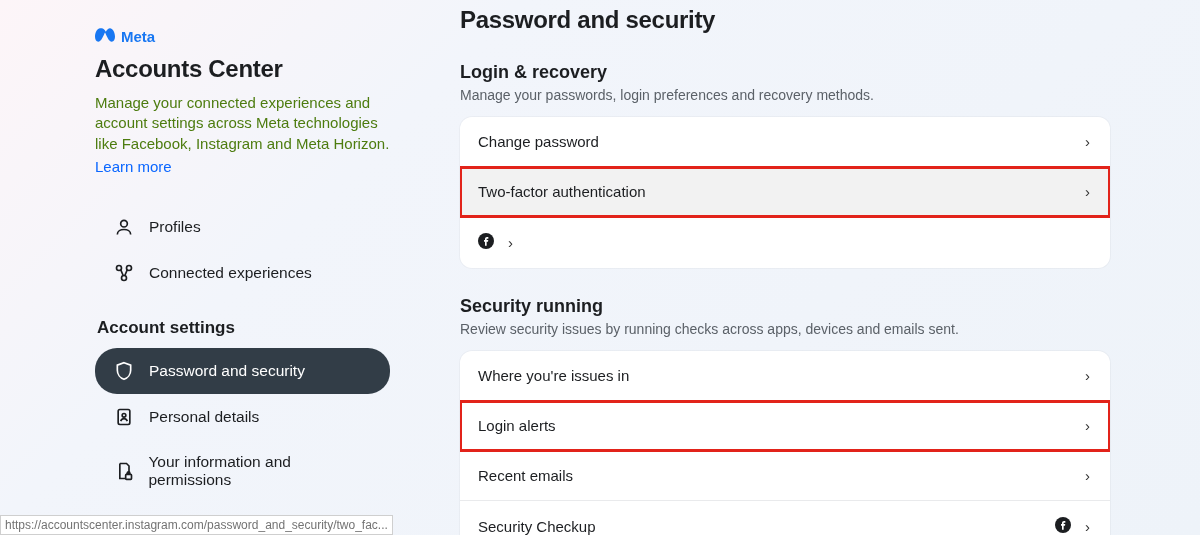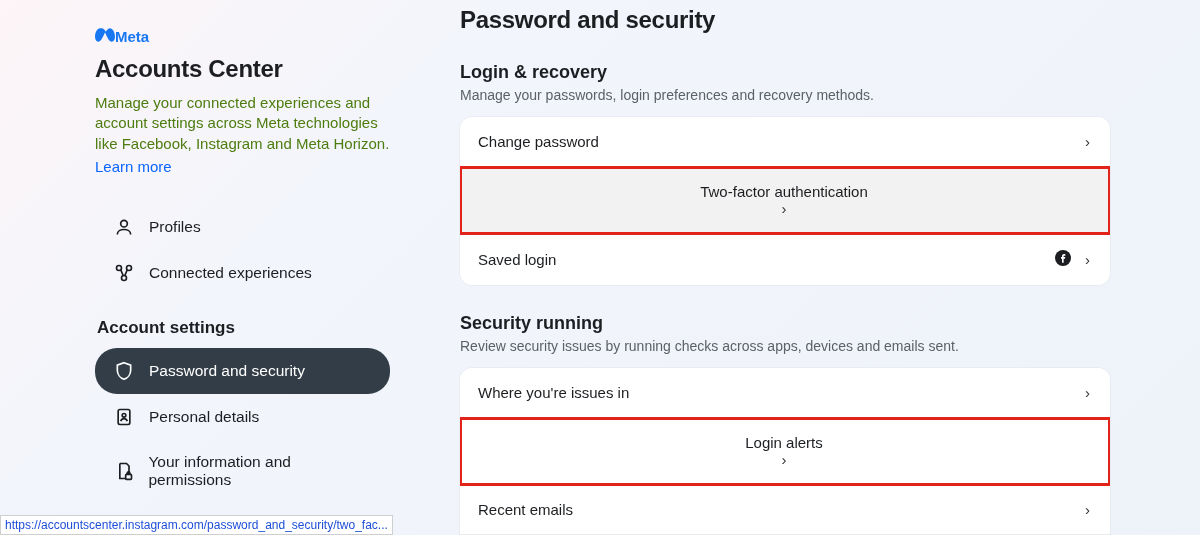--- a/index.html
+++ b/index.html
@@ -11,21 +11,21 @@
     overflow: hidden;
     color: #1c1e21;
     position: relative;
   }
   .layout { display:flex; height:100%; }
   .sidebar {
     width: 430px;
     padding: 28px 40px 0 95px;
     overflow: hidden;
   }
-  .brand { display:flex; align-items:center; margin-bottom:10px; }
+  .brand { display:flex; align-items:center; gap:6px; margin-bottom:10px; }
   .brand span { color:#1877f2; font-weight:600; font-size:15px; }
   .sidebar h1 { font-size:24px; font-weight:700; margin-bottom:10px; letter-spacing:-0.3px; }
   .sidebar p.desc { font-size:15px; color:#4d7c0f; line-height:1.35; }
   .learn-more { display:inline-block; color:#0a66ff; font-size:15px; margin-top:4px; text-decoration:none; }
   .nav-section { margin-top:28px; }
   .nav-item {
     display:flex; align-items:center; gap:14px;
     padding:13px 18px; border-radius:22px;
     font-size:15.5px; cursor:pointer;
   }
@@ -49,27 +49,27 @@
     display:flex; align-items:center;
     padding:16px 20px 16px 18px;
     border-bottom:1px solid #e9eaec;
     cursor:pointer;
     font-size:15px;
   }
   .row:last-child { border-bottom:none; }
   .row .label { flex:1; }
   .row .right { display:flex; align-items:center; gap:14px; color:#1c1e21; }
   .chev { color:#333; }
-  .highlight { outline:3px solid #e2231a; outline-offset:-2px; position:relative; z-index:2;flex-direction:column; }
+  .highlight { outline:3px solid #e2231a; outline-offset:-2px; position:relative; z-index:2; }
   .highlight.hover { background:#f2f2f2; }
 
   .status-bar {
     position:absolute; left:0; bottom:0;
     background:#fff; border:1px solid #cfcfcf;
-    font-size:12px; padding:2px 4px; color:#1d4ed8;
+    font-size:12px; padding:2px 4px; color:#737373;
     max-width:410px; white-space:nowrap; overflow:hidden; text-overflow:ellipsis;
   }
 </style>
 </head>
 <body>
 
 <div class="layout">
 
   <aside class="sidebar">
     <div class="brand">
@@ -159,21 +159,20 @@
             <span class="chev">›</span>
           </span>
       </div>
       <div class="row highlight hover">
         <span class="label">Two-factor authentication</span>
         <span class="right">
             <span class="chev">›</span>
           </span>
       </div>
       <div class="row">
-        <span class="label">Saved login</span>
         <span class="right">
           <span>
             <svg width="16" height="16" viewBox="0 0 24 24">
                 <circle cx="12" cy="12" r="12" fill="#1c1e21"></circle>
                 <path d="M13.5 8.5h2V6h-2c-1.7 0-3 1.3-3 3v1.5H9V13h1.5v6h2.5v-6h2l.4-2.5h-2.4V9c0-.3.2-.5.5-.5z" fill="#fff"></path>
               </svg>
           </span>
           <span class="chev">›</span>
         </span>
       </div>

